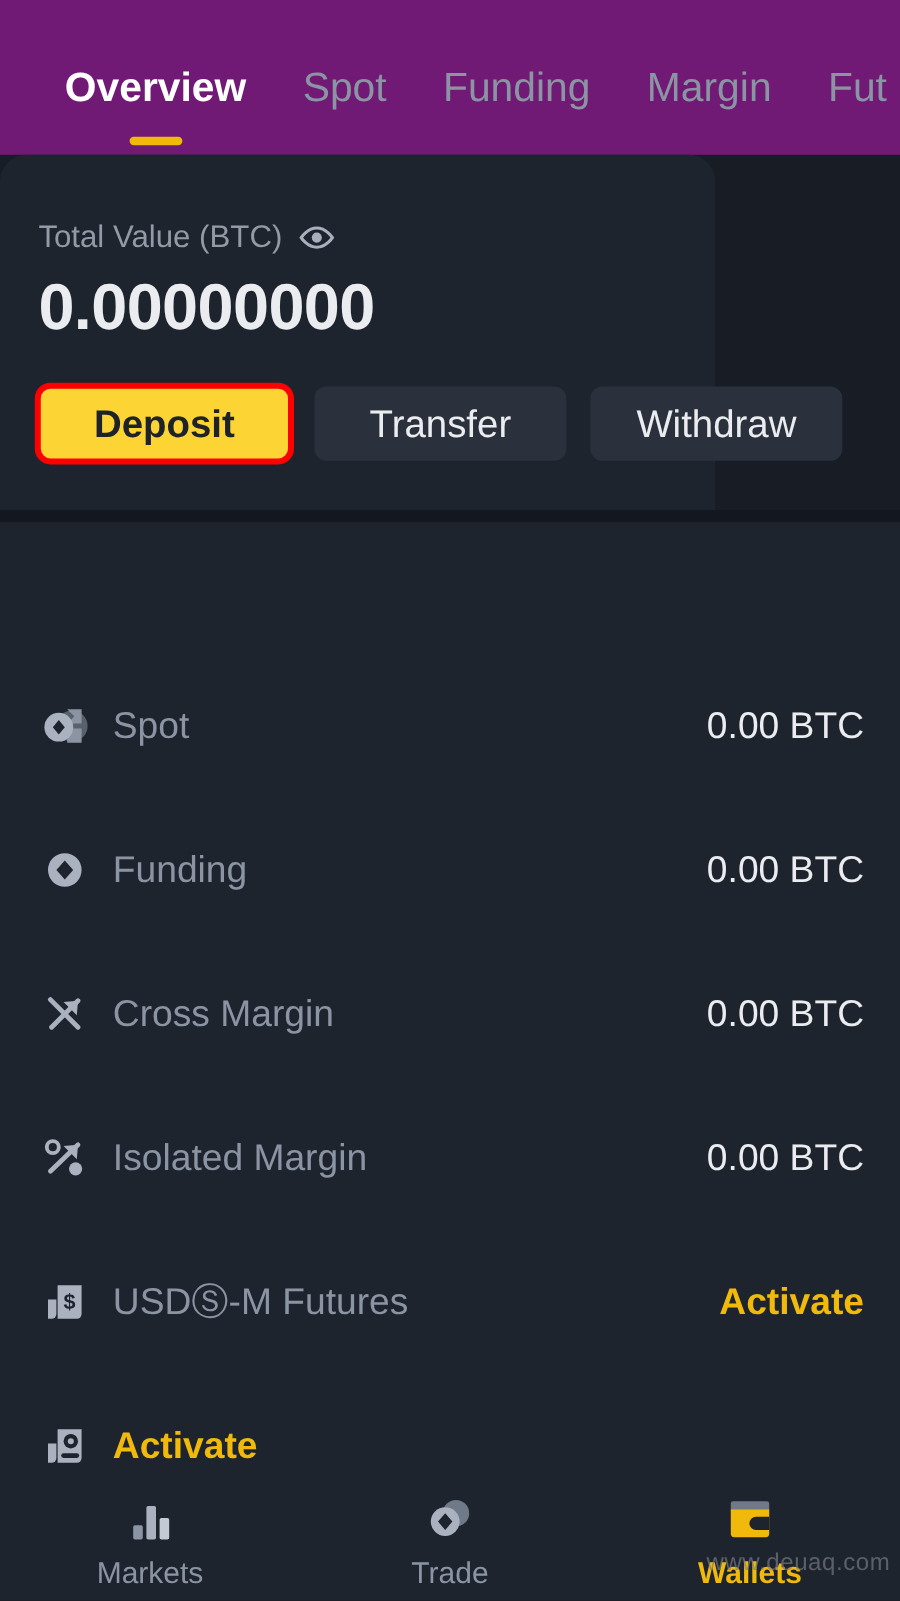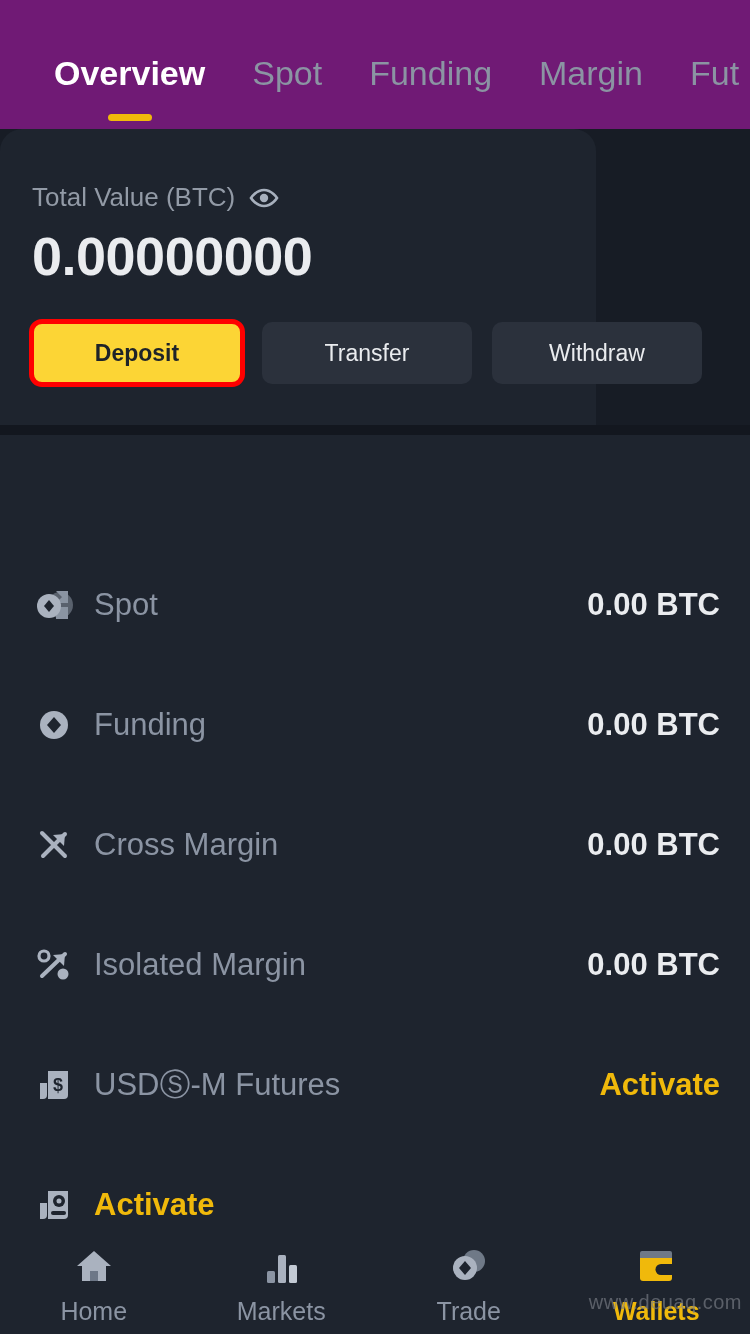--- a/index.html
+++ b/index.html
@@ -53,21 +53,21 @@
   .value-btc { font-size:54px; font-weight:bold; color:#eaecef; letter-spacing:-0.5px; }
   .value-usd { font-size:28px; color:#8b94a3; }
 
   .actions {
     position:absolute; top:193px; left:32px;
     display:flex; gap:20px;
   }
   .btn {
     width:210px; height:62px; border-radius:10px;
     display:flex; align-items:center; justify-content:center;
-    font-size:23px; color:#eaecef; background:#2b313c;
+    font-size:32px; color:#eaecef; background:#2b313c;
     border:none; cursor:pointer;
   }
   .btn.primary { background:#fcd535; color:#1e2329; font-weight:600; }
   .btn.highlight {
     outline:5px solid #ff0000;
     outline-offset:-2px;
     border-radius:10px;
   }
 
   
@@ -86,21 +86,21 @@
     position:absolute; top:43px; left:32px;
     font-size:36px; font-weight:bold; color:#eaecef;
   }
   .plist { position:absolute; top:110px; left:0; width:750px; }
   .prow {
     height:120px; display:flex; align-items:center;
     padding:0 30px 0 32px;
   }
   .prow .ico { width:44px; height:44px; flex:0 0 44px; margin-right:18px; }
   .prow .pname { font-size:31px; color:#8b94a3; flex:1; white-space:nowrap; }
-  .prow .pval { font-size:31px; color:#eaecef; font-weight:700; }
+  .prow .pval { font-size:31px; color:#eaecef; font-weight:400; }
   .prow .pval.activate { color:#f0b90b; font-weight:bold; }
 
   
   .bottomnav {
     position:absolute; bottom:0; left:0; width:750px; height:99px;
     background:#1e242e;
     display:flex;
   }
   .navitem {
     flex:1; display:flex; flex-direction:column;
@@ -246,29 +246,20 @@
           </svg>
         </span>
         <span class="pval activate">Activate</span>
       </div>
 
     </div>
   </div>
 
   <div class="bottomnav">
 
-    <div class="navitem">
-      <span class="nico">
-        <svg viewBox="0 0 46 46" width="46" height="46">
-          <path d="M23 8 L40 23 h-5 v15 h-24 v-15 h-5 z" fill="#aab2bf"></path>
-          <rect x="19" y="28" width="8" height="10" fill="#6d7787"></rect>
-        </svg>
-      </span>
-      <span class="nlabel">Home</span>
-    </div>
 
     <div class="navitem">
       <span class="nico">
         <svg viewBox="0 0 46 46" width="46" height="46">
           <rect x="9" y="28" width="8" height="12" rx="1.5" fill="#8b94a3"></rect>
           <rect x="20" y="12" width="8" height="28" rx="1.5" fill="#aab2bf"></rect>
           <rect x="31" y="22" width="8" height="18" rx="1.5" fill="#c3cad4"></rect>
         </svg>
       </span>
       <span class="nlabel">Markets</span>

